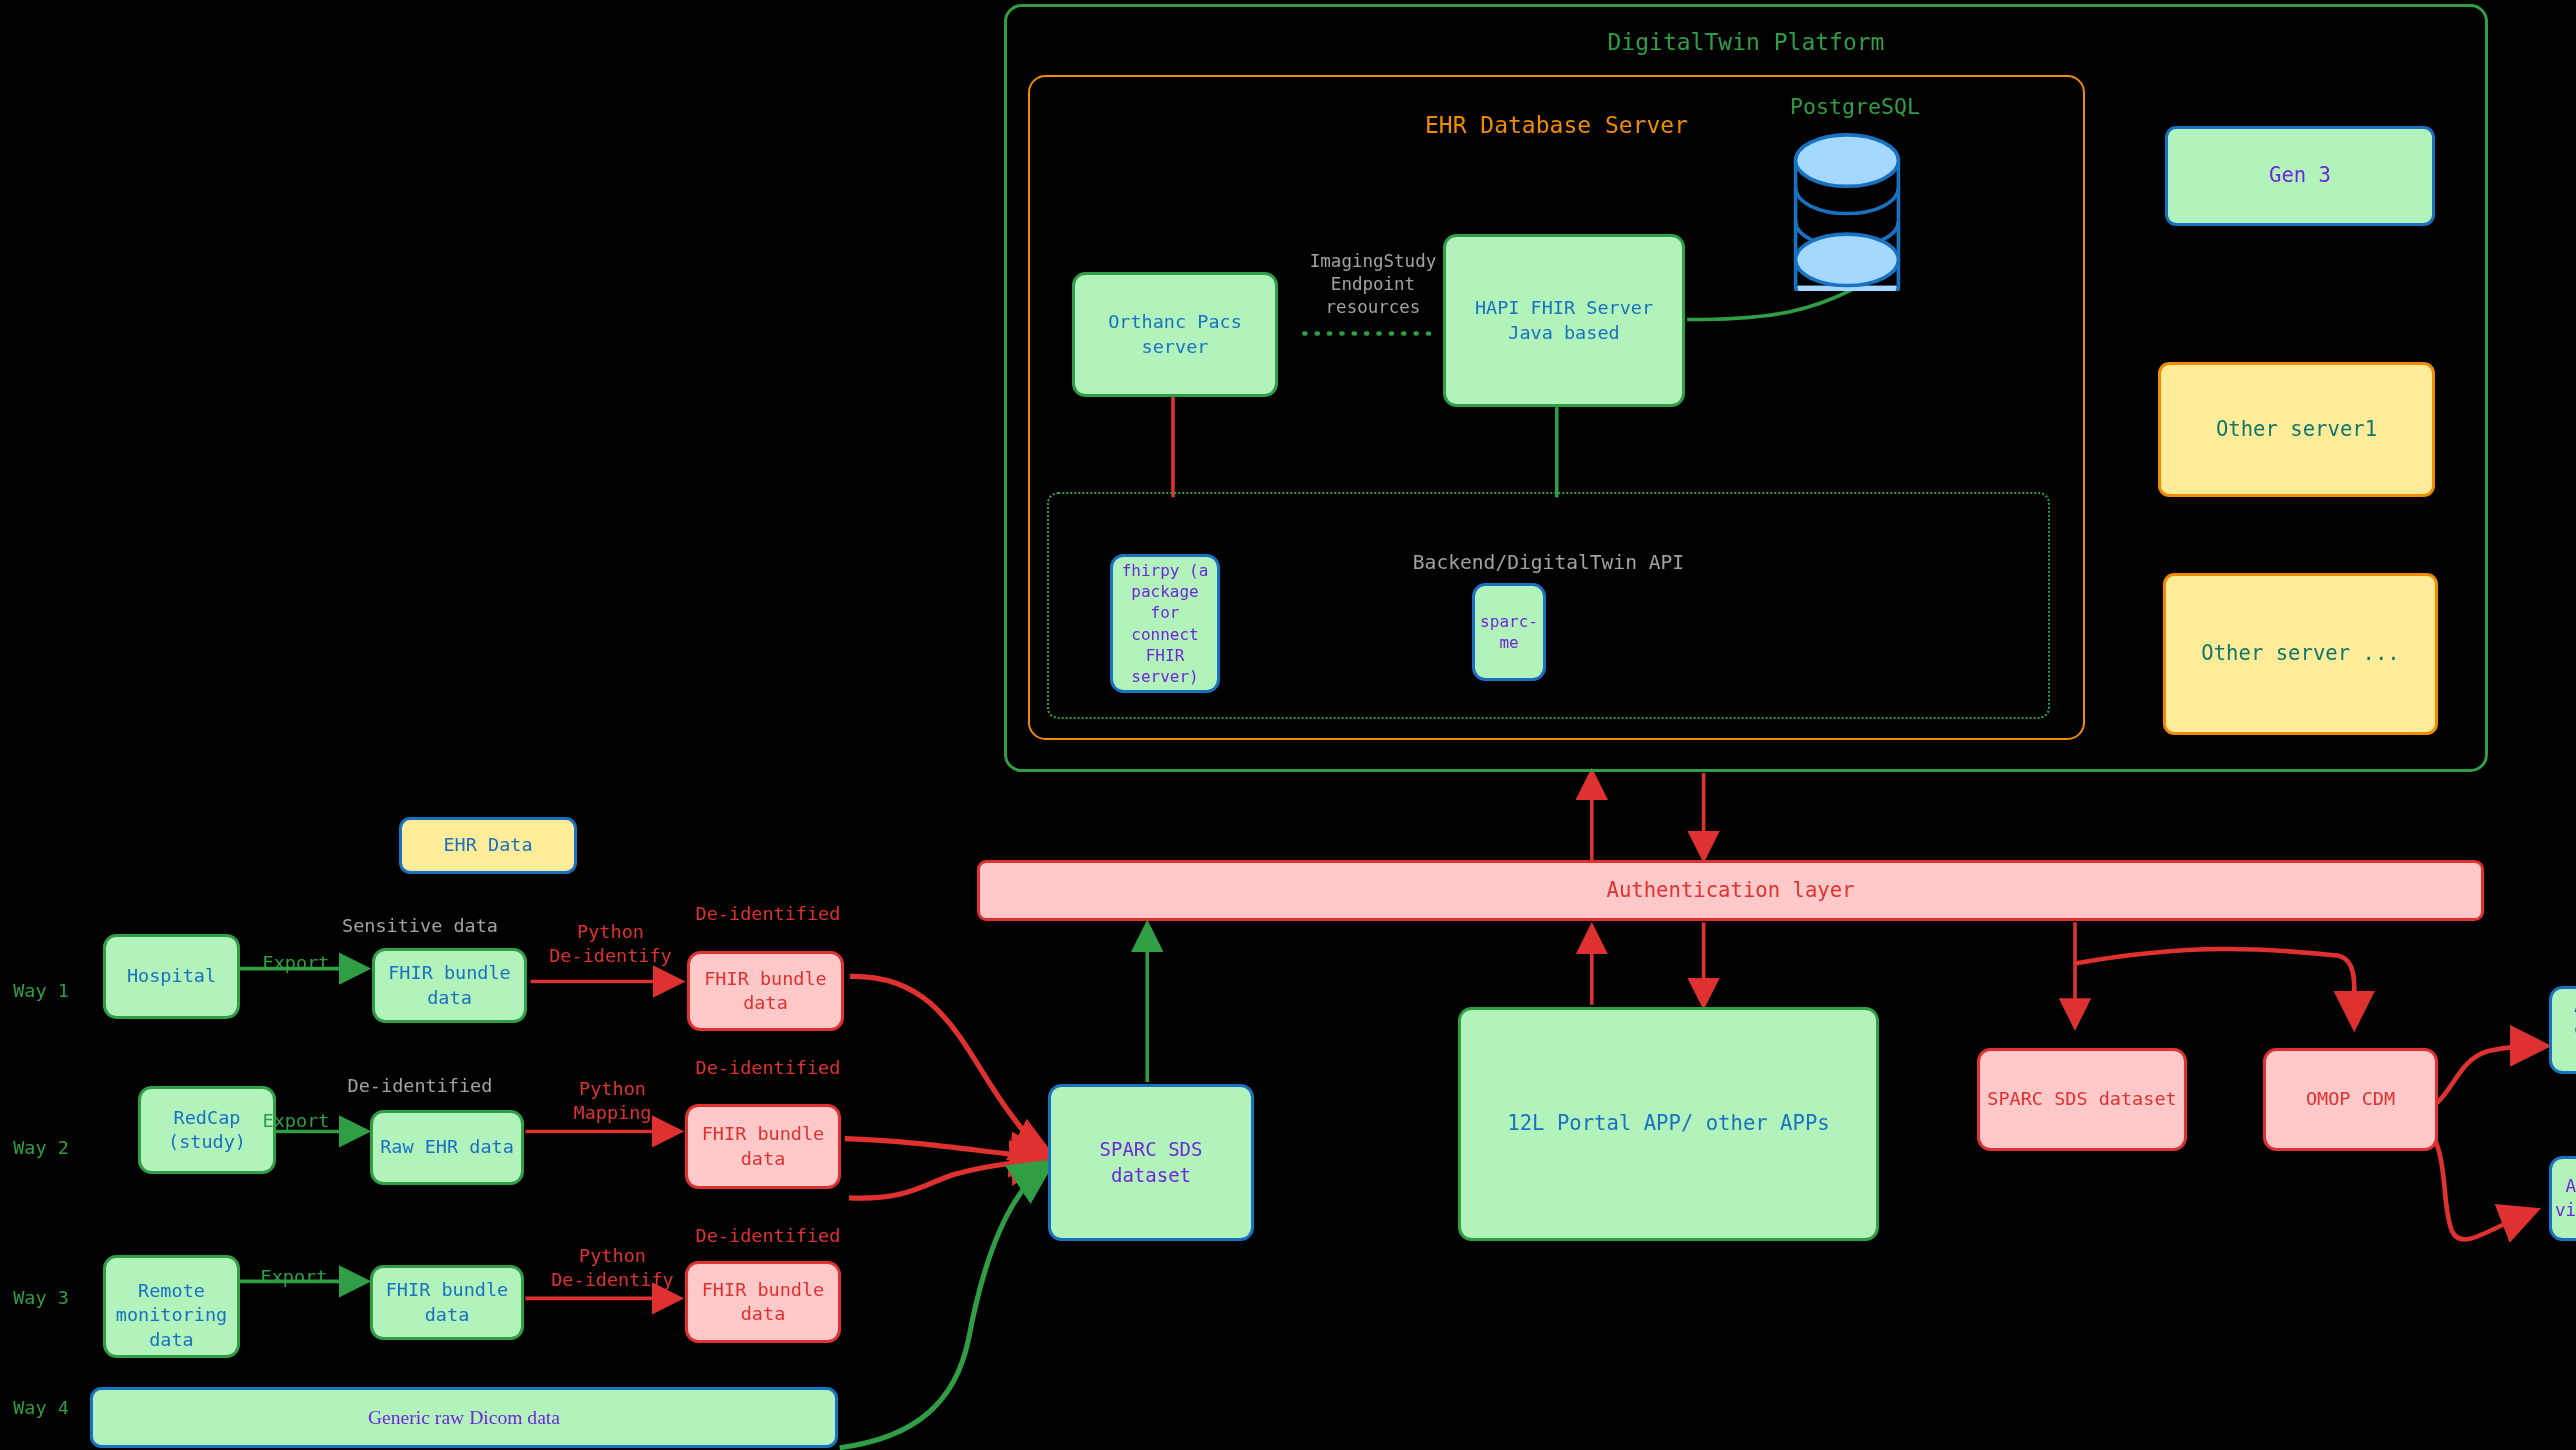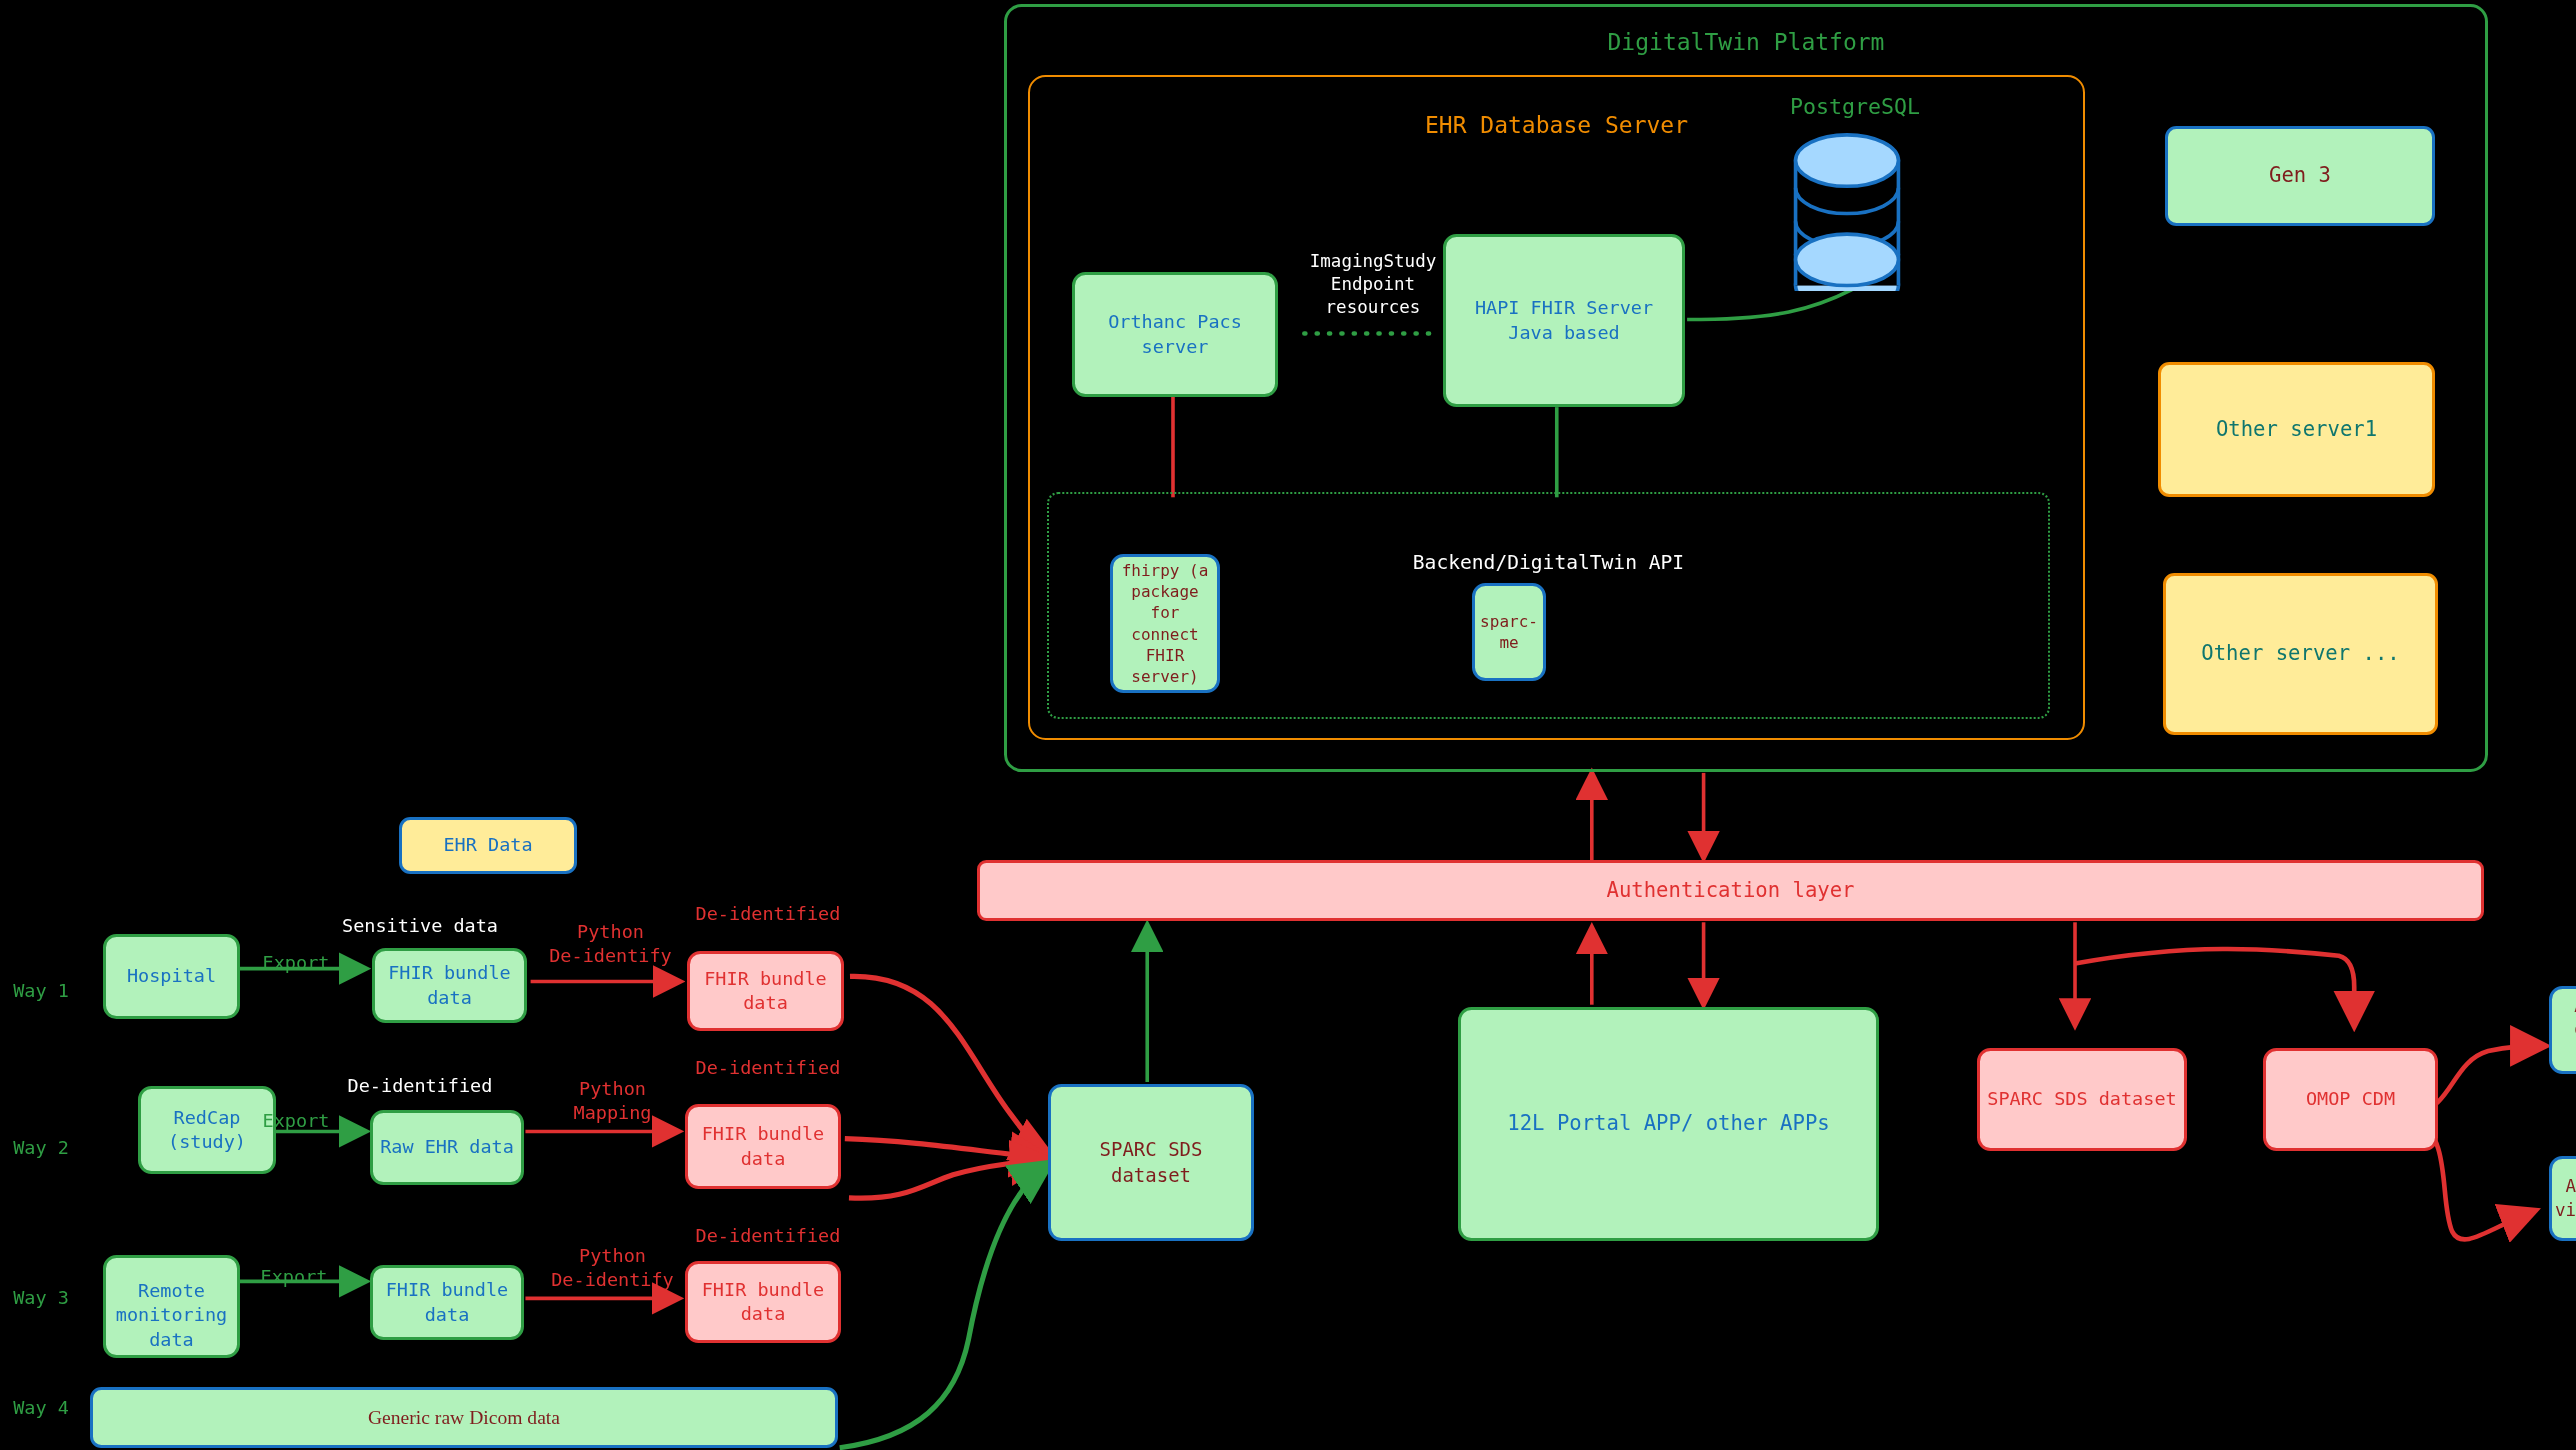--- a/index.html
+++ b/index.html
@@ -22,40 +22,40 @@
     position:absolute;
     box-sizing:border-box;
     display:flex;align-items:center;justify-content:center;
     text-align:center;
     border-radius:13.4px;
     line-height:1.32;
     padding:3.1px 5.2px;
     white-space:pre-line;
   }
   .n-green{ background:#b2f2bb; border:3.1px solid #2f9e44; color:#1971c2; }
-  .n-green-b{ background:#b2f2bb; border:3.1px solid #1971c2; color:#7f1d1d; }
+  .n-green-b{ background:#b2f2bb; border:3.1px solid #1971c2; color:#6d28d9; }
   .n-pink{ background:#ffc9c9; border:3.1px solid #e03131; color:#e03131; }
   .n-yellow{ background:#ffec99; border:3.1px solid #f08c00; color:#0f766e;margin-top:20px; }
   .n-yellow-b{ background:#ffec99; border:3.1px solid #1971c2; color:#1971c2; }
 
   
   .container{
     position:absolute;box-sizing:border-box;border-radius:17.5px;background:transparent;
   }
   .c-platform{ border:3.1px solid #2f9e44; }
   .c-ehr{ border:2.6px solid #f08c00; }
   .c-backend{ border:2.6px dotted #2f9e44; border-radius:11.3px; }
 
   .c-title{
     position:absolute;left:0;right:0;text-align:center;
     white-space:nowrap;
   }
   .t-green{ color:#2f9e44; }
   .t-orange{ color:#f08c00; }
-  .t-blue{ color:#ffffff; }
+  .t-blue{ color:#a3a3a3; }
   .t-red{ color:#e03131; }
 
   
   .label{
     position:absolute;
     text-align:center;
     white-space:pre-line;
     line-height:1.3;
   }
 

